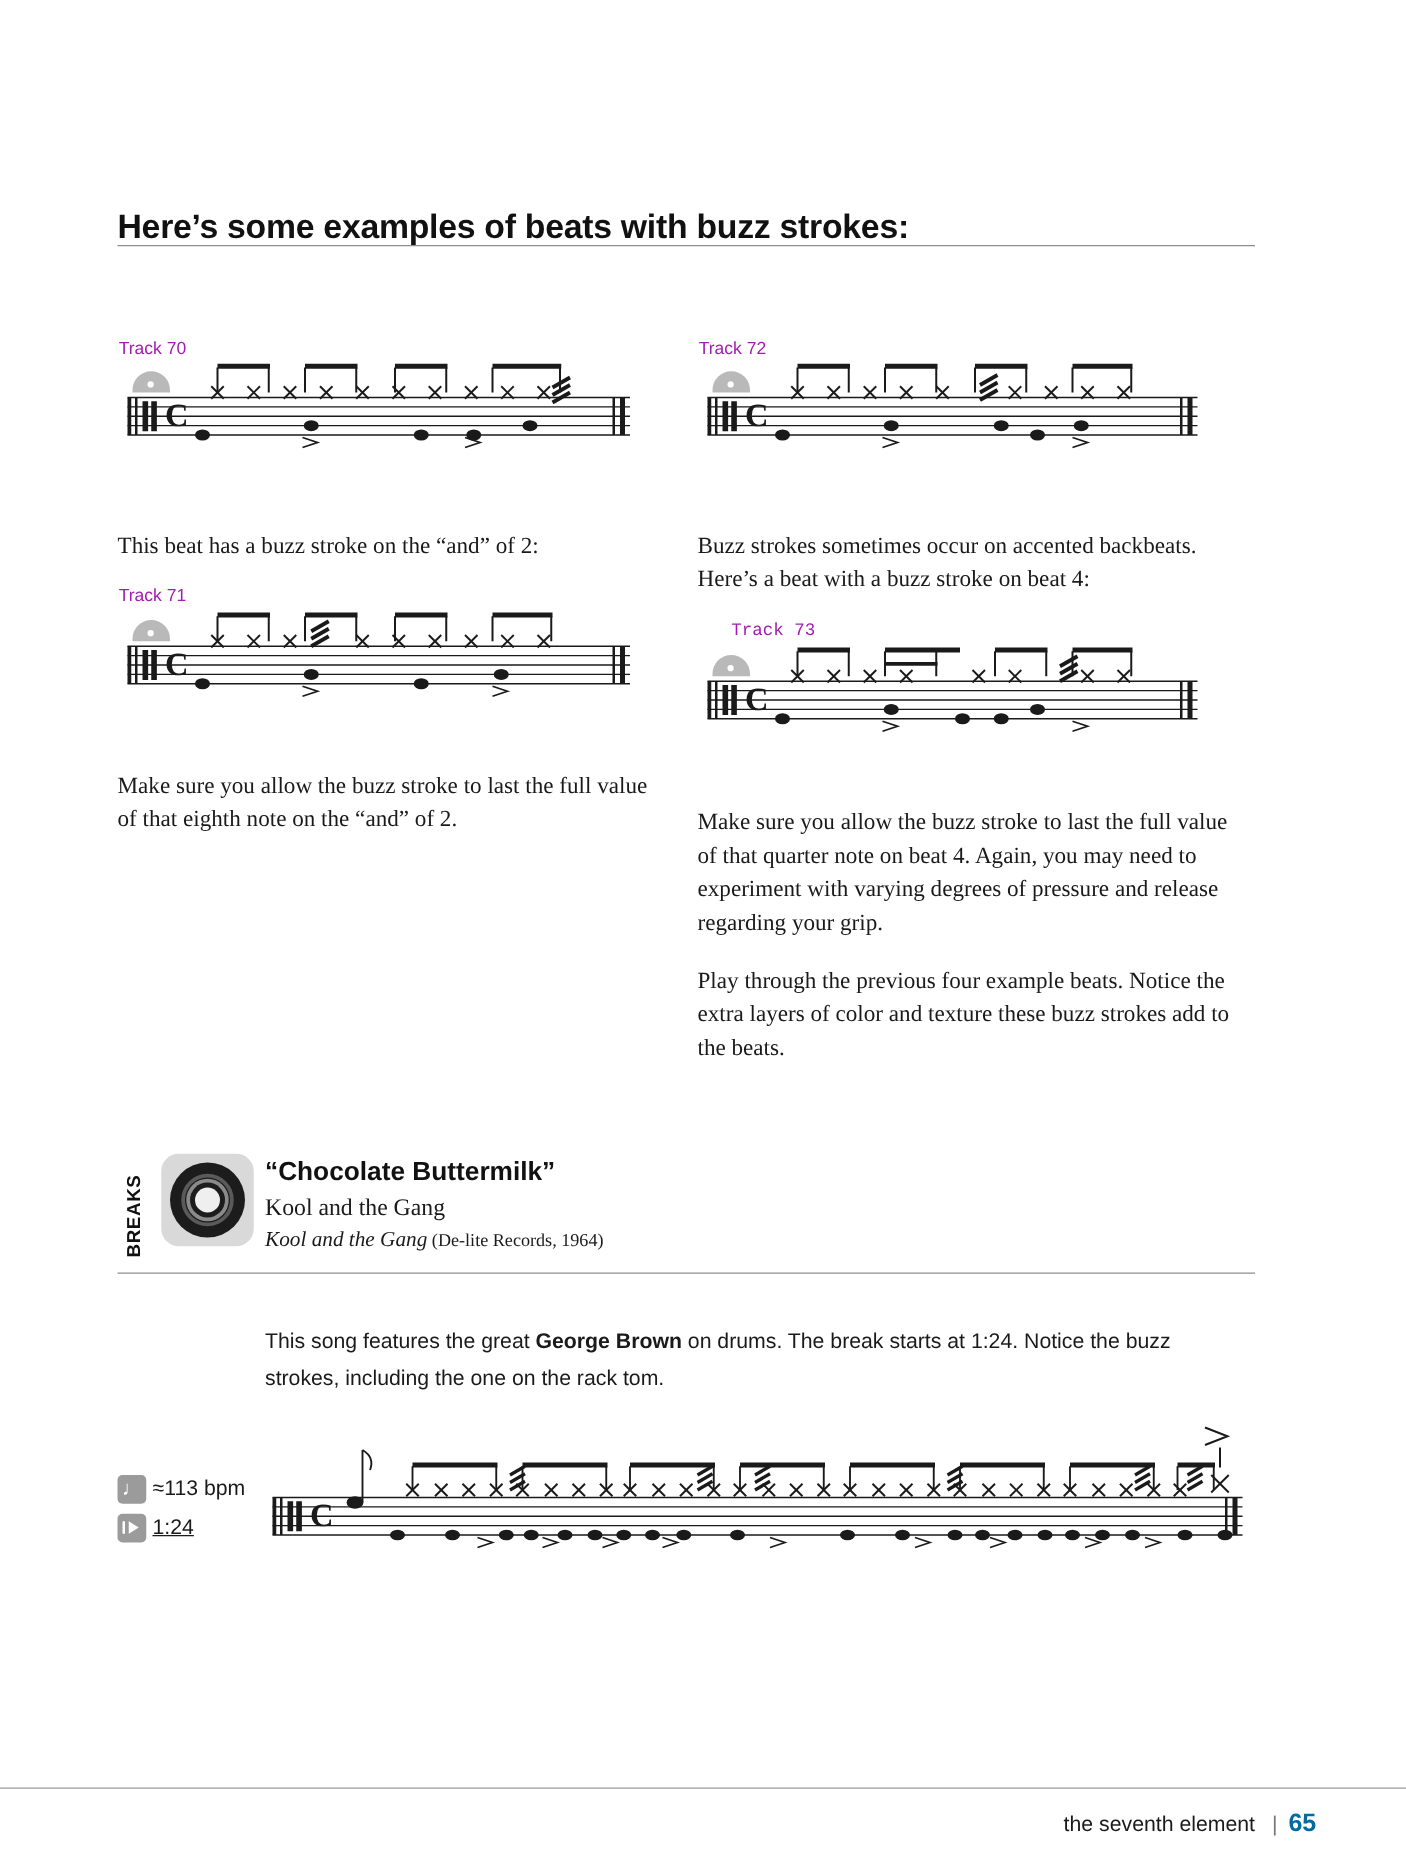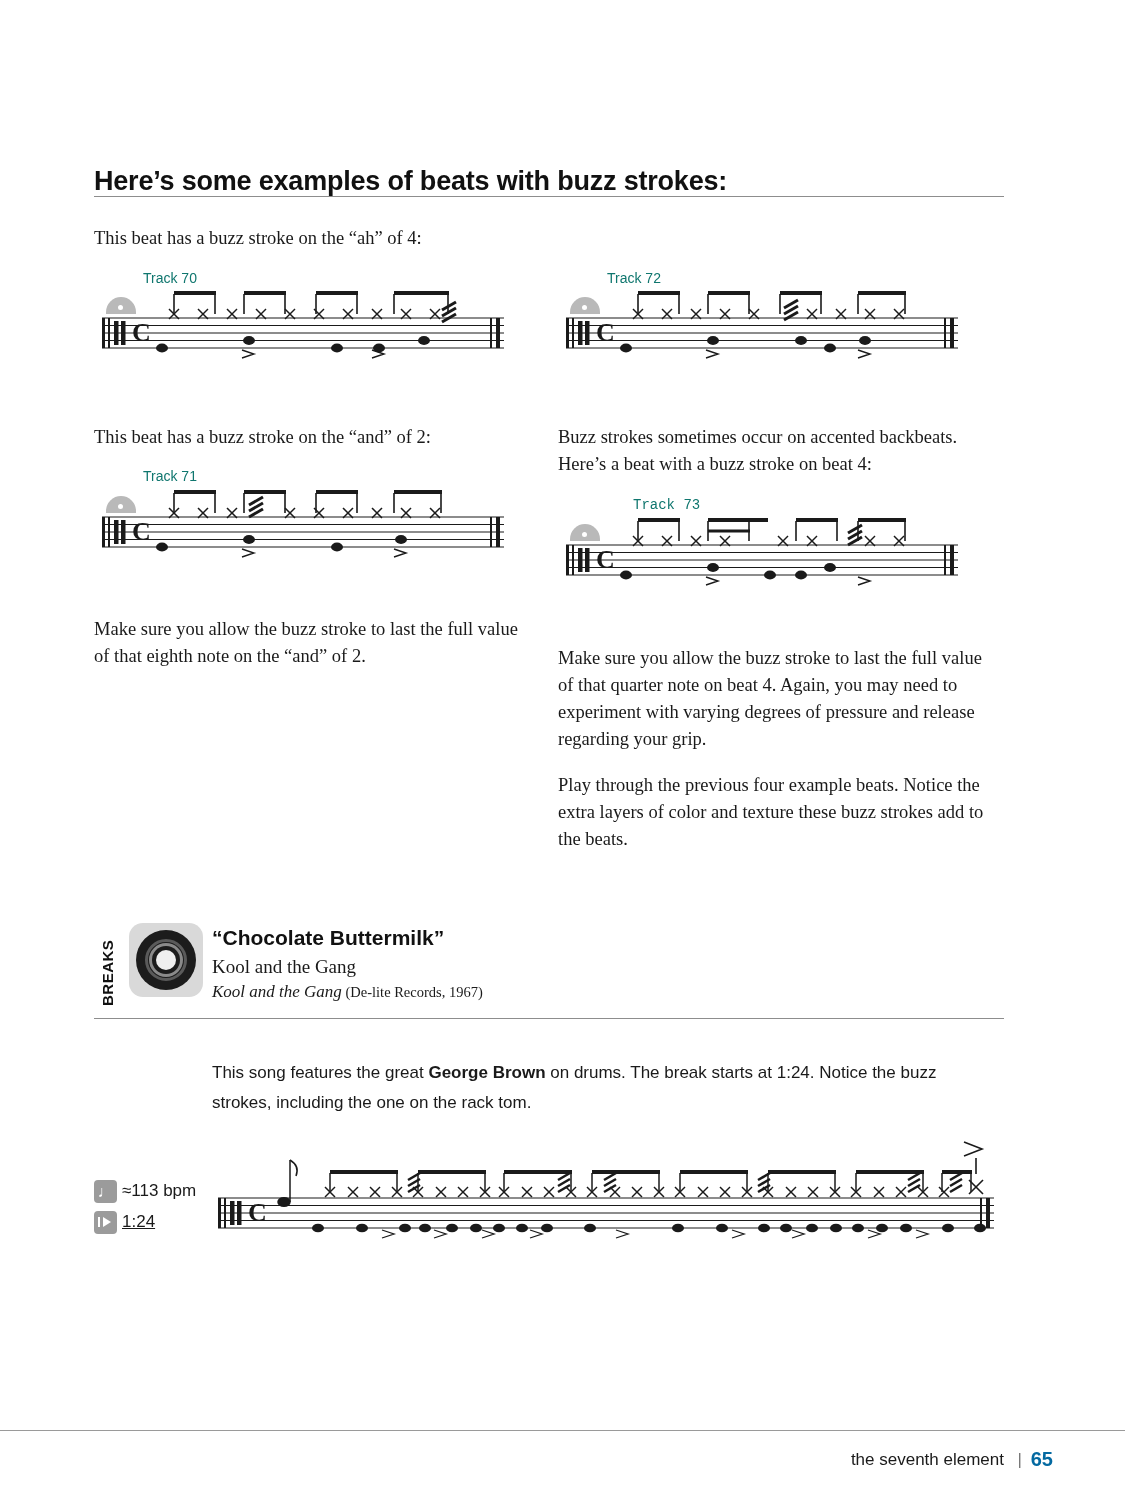--- a/index.html
+++ b/index.html
@@ -48,22 +48,21 @@
     font-family: "Liberation Serif", serif;
     font-size: 18.5px;
     line-height: 27px;
     color: #1a1a1a;
   }
 
   .track-label {
     position: absolute;
     font-family: "Liberation Sans", sans-serif;
     font-size: 14px;
-    color: #0f766e;
-    margin-left: 48px;
+    color: #a21caf;
   }
 
   
   .staff-block {
     position: absolute;
   }
   .staff {
     position: absolute;
     left: 0;
     top: 0;
@@ -288,21 +287,20 @@
   }
 </style>
 </head>
 <body>
 
 <div class="page">
 
   <h1 class="heading">Here’s some examples of beats with buzz strokes:</h1>
   <div class="heading-rule"></div>
 
-  <div class="para" style="left:94px; top:225px; width:440px;">This beat has a buzz stroke on the “ah” of  4:</div>
   <div class="track-label" style="left:95px; top:270px;">Track 70</div>
 
   <div class="staff-block" style="left:94px; top:288px; width:420px; height:80px;">
     <div class="disc" style="left:12px; top:9px;"></div>
     <svg class="staff" width="420" height="80" viewBox="0 0 420 80">
 
       <g stroke="#1a1a1a" stroke-width="1.1">
         <line x1="8" y1="30" x2="410" y2="30"></line>
         <line x1="8" y1="37.5" x2="410" y2="37.5"></line>
         <line x1="8" y1="45" x2="410" y2="45"></line>
@@ -679,21 +677,21 @@
     <span>BREAKS</span>
   </div>
 
   <div class="vinyl-wrap">
     <div class="vinyl"></div>
   </div>
 
   <div class="song-title">“Chocolate Buttermilk”</div>
   <div class="song-artist">Kool and the Gang</div>
   <div class="song-album">
-    <span class="alb">Kool and the Gang</span><span class="rel"> (De-lite Records, 1967)</span>
+    <span class="alb">Kool and the Gang</span><span class="rel"> (De-lite Records, 1964)</span>
   </div>
 
   <div class="breaks-rule"></div>
 
   <div class="break-desc">
     <span>This song features the great </span><b>George Brown</b><span> on drums.  The break starts at 1:24.  Notice the buzz strokes, including the one on the rack tom.</span>
   </div>
 
   <div class="chip chip-note">♩</div>
   <div class="tempo-text">≈113 bpm</div>

